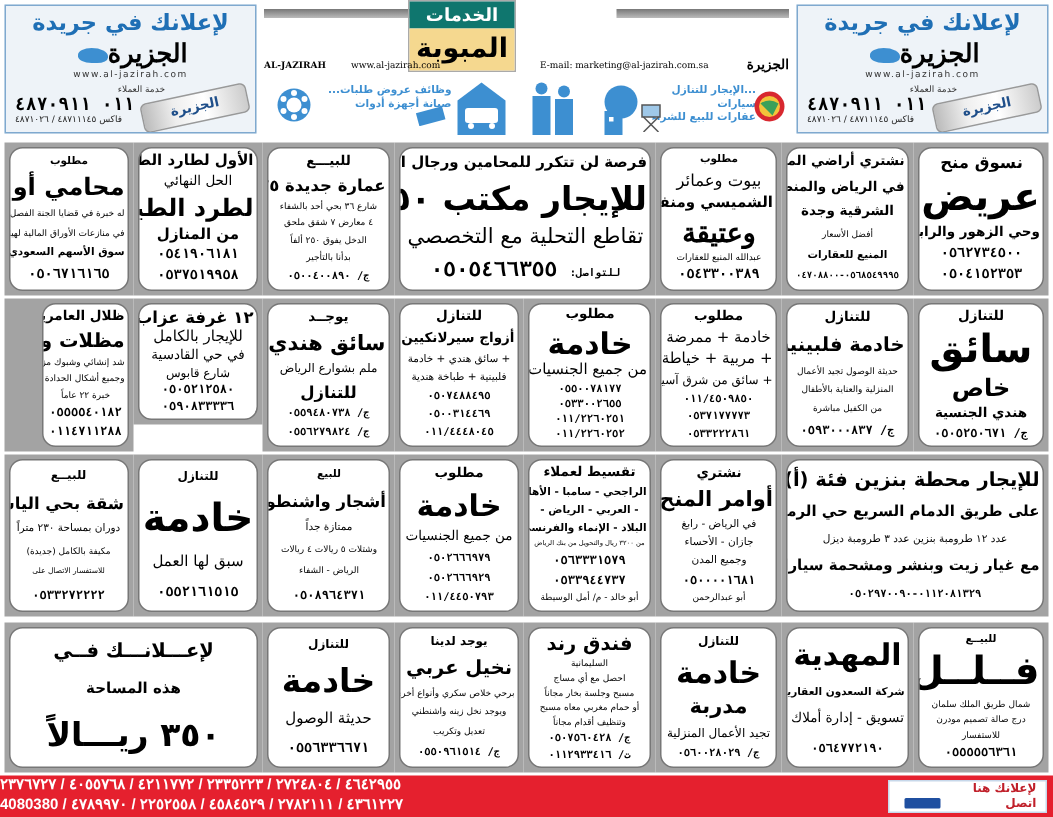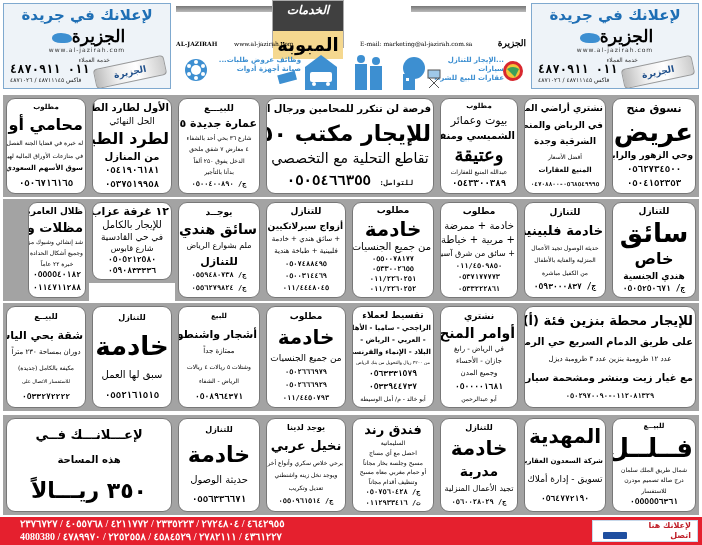--- a/index.html
+++ b/index.html
@@ -39,22 +39,22 @@
     transform: rotate(-12deg); border: 1px solid #999; border-radius: 4px;
     font-size: 9px; font-weight: bold; text-align: center; line-height: 18px; color: #1f4f8a;
   }
   .center-head { position: absolute; left: 176px; top: 0; width: 350px; height: 92px; }
   .gray-bar {
     position: absolute; top: 6px; height: 6px;
     background: linear-gradient(180deg,#777,#bbb); width: 115px;
   }
   .title-box { position: absolute; left: 96px; top: 0; width: 72px; height: 48px; border: 1px solid #aaa; }
   .title-top {
-    height: 30px; background: #404040; color: #fff; text-align: center;
-    font-size: 12px; font-weight: bold; direction: rtl; line-height: 18px; font-style: italic;
+    height: 18px; background: #0f766e; color: #fff; text-align: center;
+    font-size: 12px; font-weight: bold; direction: rtl; line-height: 18px;
   }
   .title-bot {
     height: 28px; background: #f5d88f; color: #000; text-align: center;
     font-size: 18px; font-weight: bold; direction: rtl; line-height: 28px;
   }
   .info-line {
     position: absolute; top: 40px; left: 0; width: 350px; font-size: 6px;
     font-family: "DejaVu Serif", serif;
   }
   .info-line span { position: absolute; top: 0; }
@@ -89,22 +89,22 @@
   .s26 { font-size: 26px; }
   .b { font-weight: bold; }
   .ph {
     font-family: "DejaVu Sans Mono", monospace; font-weight: bold;
     letter-spacing: 0.5px; direction: ltr;
   }
   .footer {
     position: absolute; left: 0; top: 517px; width: 702px; height: 28px; background: #e5202e;
   }
   .footer .nums {
-    position: absolute; left: 20px; top: 1px; width: 584px; color: #fff;
-    font-family: Liberation Serif, serif; font-weight: bold; font-size: 10px; line-height: 12.5px;
+    position: absolute; left: 0; top: 1px; width: 584px; color: #fff;
+    font-family: Liberation Sans, sans-serif; font-weight: bold; font-size: 10px; line-height: 12.5px;
     letter-spacing: 0.5px; white-space: nowrap; overflow: hidden;
   }
   .footer .cta {
     position: absolute; right: 4px; top: 3px; width: 106px; height: 22px;
     background: #fff; border: 1px solid #c7d8ea; direction: rtl; font-size: 8px; font-weight: bold;
     color: #c0202a; line-height: 10px; padding-right: 6px;
   }
   .footer .cta .phone-icon {
     position: absolute; left: 10px; top: 11px; width: 24px; height: 7px;
     background: #1f4fa0; border-radius: 1px;

